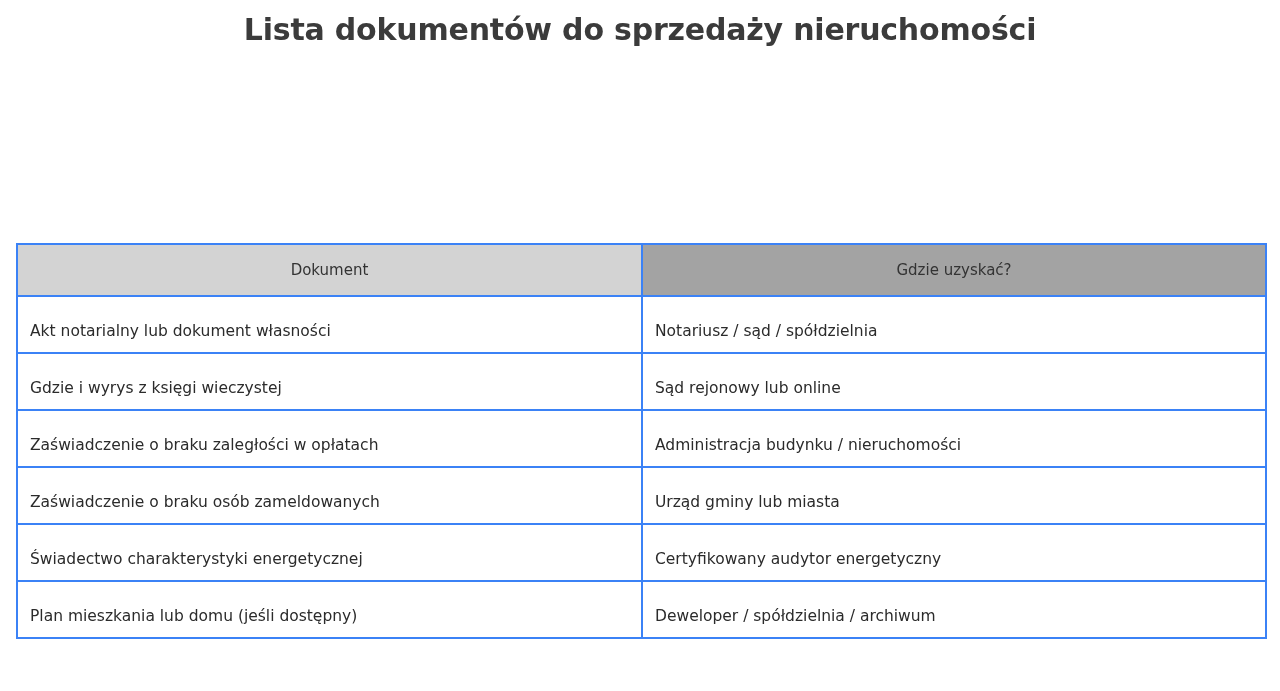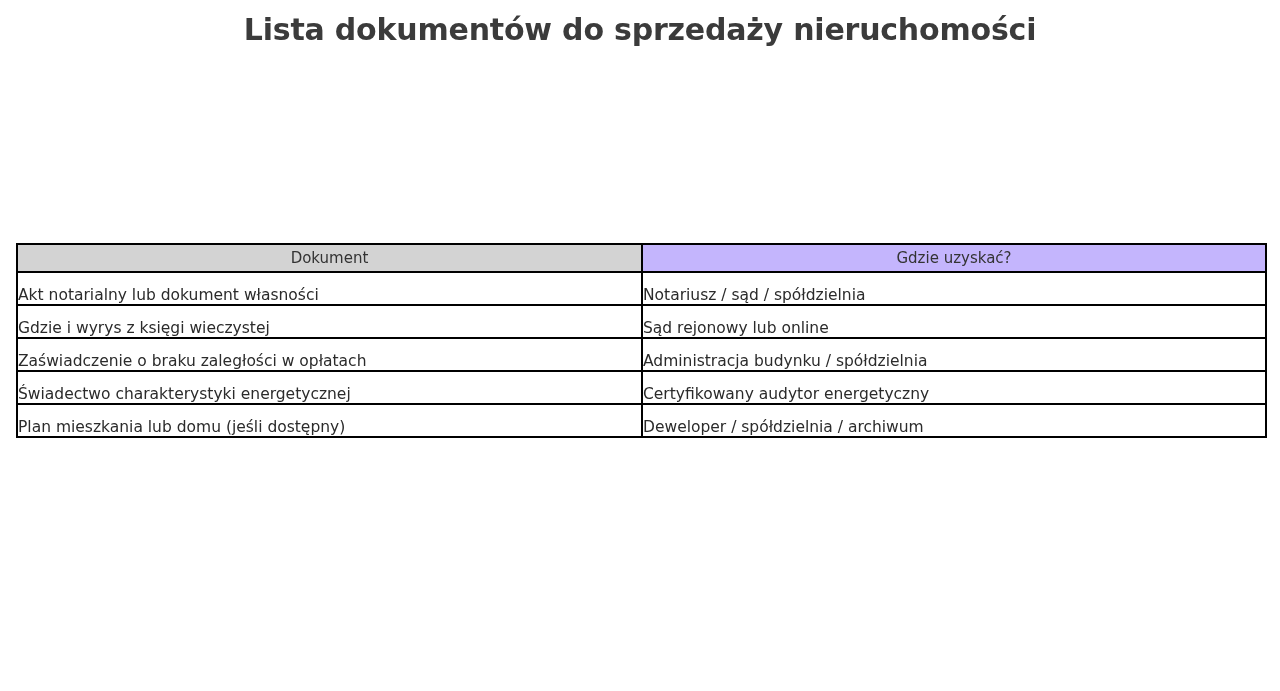--- a/index.html
+++ b/index.html
@@ -45,39 +45,39 @@
     border-collapse: collapse;
     width: 1249px;
     table-layout: fixed;
   }
 
   table.doc-table col.c1 { width: 625px; }
   table.doc-table col.c2 { width: 624px; }
 
   table.doc-table th,
   table.doc-table td {
-    border: 2px solid #000000;
-    padding: 0;
+    border: 2px solid #3b82f6;
+    padding: 12px;
     vertical-align: middle;
   }
 
   table.doc-table th {
     height: 26px;
     font-size: 15px;
     font-weight: normal;
     color: #333333;
     text-align: center;
   }
 
   th.head-doc {
     background: #d3d3d3;
   }
 
   th.head-where {
-    background: #c4b5fd;
+    background: #a3a3a3;
   }
 
   table.doc-table td {
     height: 25px;
     font-size: 15.5px;
     color: #2b2b2b;
     text-align: left;
   }
 
   td.cell-doc {
@@ -128,21 +128,29 @@
             </td>
             <td class="cell-where">
               <span class="cell-text">Sąd rejonowy lub online</span>
             </td>
           </tr>
           <tr>
             <td class="cell-doc">
               <span class="cell-text">Zaświadczenie o braku zaległości w opłatach</span>
             </td>
             <td class="cell-where">
-              <span class="cell-text">Administracja budynku / spółdzielnia</span>
+              <span class="cell-text">Administracja budynku / nieruchomości</span>
+            </td>
+          </tr>
+          <tr>
+            <td class="cell-doc">
+              <span class="cell-text">Zaświadczenie o braku osób zameldowanych</span>
+            </td>
+            <td class="cell-where">
+              <span class="cell-text">Urząd gminy lub miasta</span>
             </td>
           </tr>
           <tr>
             <td class="cell-doc">
               <span class="cell-text">Świadectwo charakterystyki energetycznej</span>
             </td>
             <td class="cell-where">
               <span class="cell-text">Certyfikowany audytor energetyczny</span>
             </td>
           </tr>

